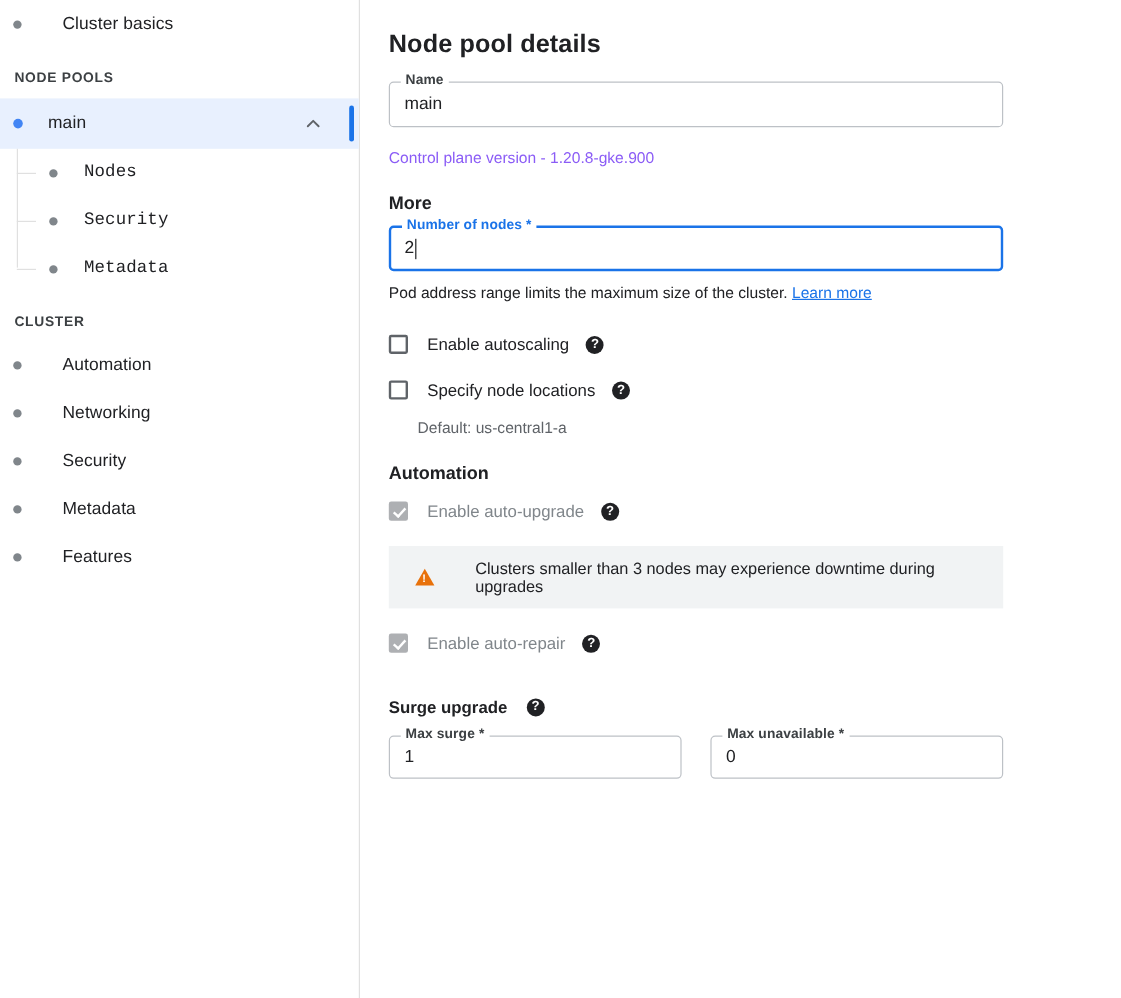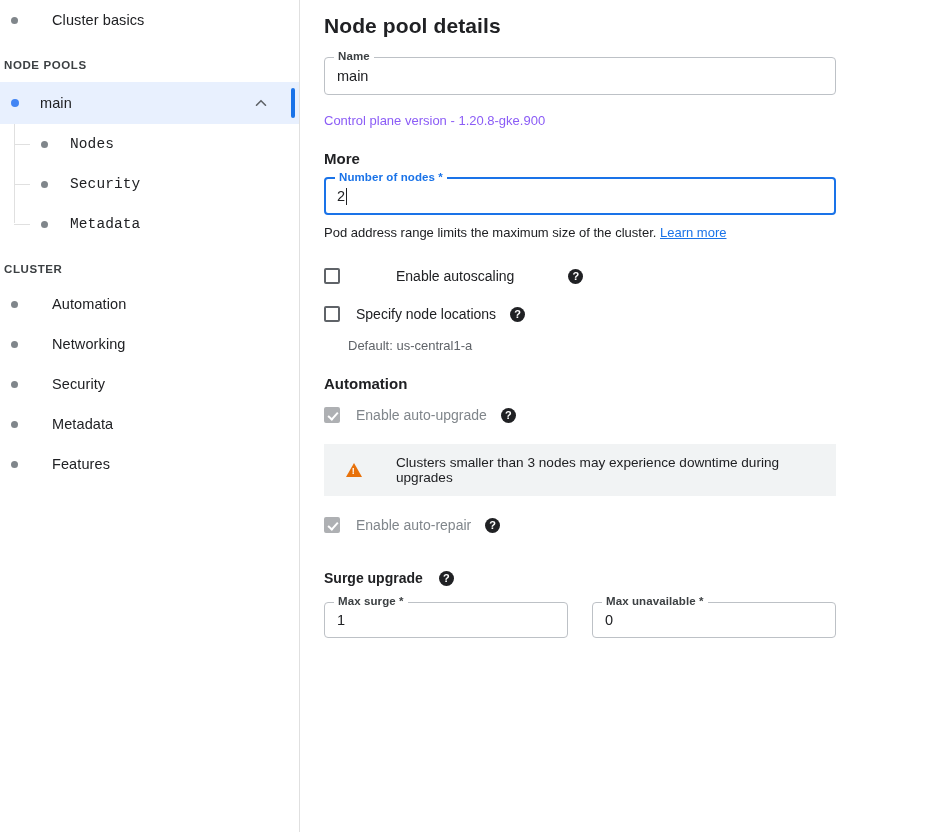--- a/index.html
+++ b/index.html
@@ -85,32 +85,32 @@
     width: 16px; height: 1px;
     background: #e0e0e0;
   }
   .child-row .lbl { margin-left: 22px; font-family: Liberation Mono, monospace; }
 
   .section-label {
     font-size: 11.5px;
     font-weight: bold;
     letter-spacing: .6px;
     color: #3c4043;
-    padding-left: 4px;
+    padding-left: 12px;
     height: 22px;
     display: flex;
     align-items: center;
   }
   #np-label { margin-top: 14px; margin-bottom: 6px; }
   #cl-label { margin-top: 14px; margin-bottom: 4px; }
 
   
   #main {
     flex: 1;
-    padding: 14px 0 0 24px;
+    padding: 25px 0 0 24px;
     overflow: hidden;
   }
   .inner { width: 512px; }
   h1.page-title {
     font-size: 21px;
     font-weight: bold;
     margin: 0 0 14px 0;
     letter-spacing: .1px;
     color: #202124;
   }
@@ -351,21 +351,21 @@
         <span class="flabel">Number of nodes *</span>
         <span class="fval">2</span>
           <span class="caret"></span>
       </div>
 
       <p class="hint">
         <span>Pod address range limits the maximum size of the cluster.</span>
         <a>Learn more</a>
       </p>
 
-      <div class="cbrow" style="margin-top:25px;gap:40px;">
+      <div class="cbrow" style="margin-top:25px;">
         <span class="cbox"></span>
         <span class="cblabel">Enable autoscaling</span>
         <span class="help">?</span>
       </div>
 
       <div class="cbrow" style="margin-top:16px;">
         <span class="cbox"></span>
         <span class="cblabel">Specify node locations</span>
         <span class="help">?</span>
       </div>

